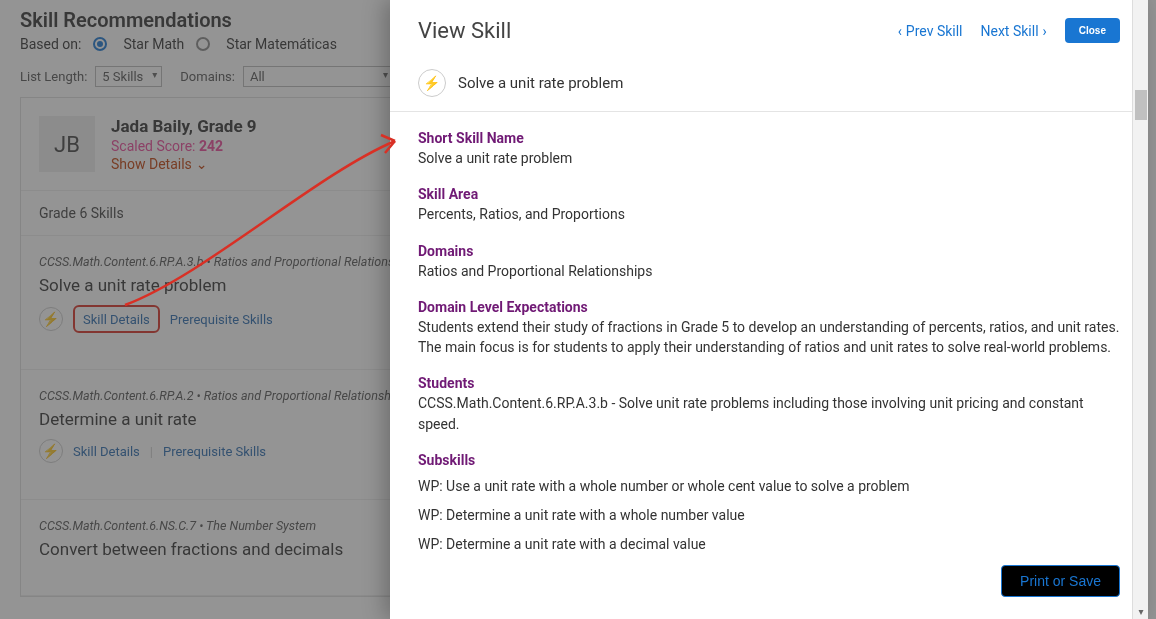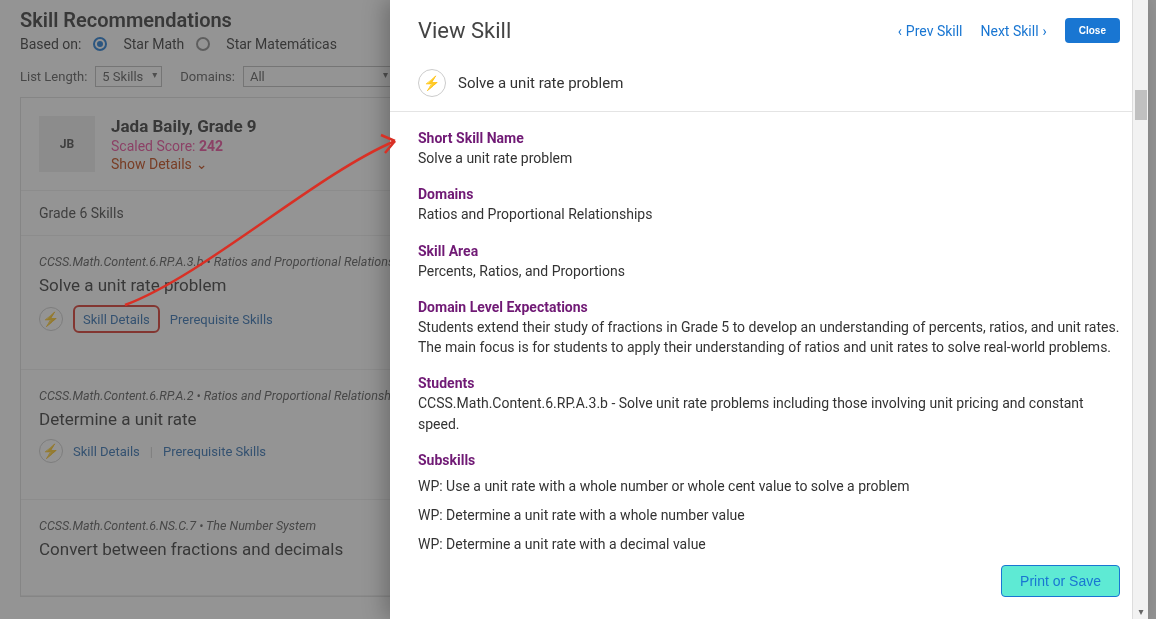--- a/index.html
+++ b/index.html
@@ -43,21 +43,21 @@
   border: 1px solid #bbb; padding: 2px 18px 2px 6px; font-size: 13px; position: relative; background: #fff;
 }
 .select-fake::after { content: "▾"; position: absolute; right: 4px; font-size: 10px; color: #666; }
 
 .card {
   margin-top: 10px; border: 1px solid #ddd; background: #fff; padding: 0;
 }
 .student-head { display: flex; align-items: flex-start; gap: 16px; padding: 18px; border-bottom: 1px solid #eee; }
 .avatar {
   width: 56px; height: 56px; background: #eee; display: flex; align-items: center; justify-content: center;
-  font-weight: 700; color: #444; font-size: 12px;
+  font-weight: 400; color: #444; font-size: 22px;
 }
 .student-name { font-size: 17px; font-weight: 700; }
 .scaled { color: #ec4899; margin-top: 2px; }
 .show-details { color: #c2410c; margin-top: 2px; display: inline-flex; align-items: center; gap: 4px; }
 
 .section-label { padding: 14px 18px; border-bottom: 1px solid #eee; color: #444; }
 
 .skill-block { padding: 18px 18px 36px 18px; border-bottom: 1px solid #eee; }
 .standard-line { font-style: italic; color: #555; font-size: 12.5px; }
 .skill-name { font-size: 17px; margin-top: 6px; }
@@ -109,21 +109,21 @@
 .field { margin-bottom: 18px; }
 .field-label { font-weight: 700; color: #701a75; margin-bottom: 2px; }
 .field-val { color: #333; line-height: 1.45; }
 .sub-line { color: #333; line-height: 1.5; margin-top: 8px; }
 
 .panel-foot {
   padding: 14px 28px 22px 28px;
   display: flex; justify-content: flex-end;
 }
 .outline-btn {
-  border: 1px solid #1976d2; color: #1976d2; background: #5eead4;
+  border: 1px solid #1976d2; color: #1976d2; background: #000000;
   border-radius: 4px; padding: 7px 18px; font-size: 14px;
 }
 
 
 .arrow-svg {
   position: absolute;
   left: 115px; top: 105px;
   width: 300px; height: 210px;
   pointer-events: none;
   z-index: 5;
@@ -245,26 +245,26 @@
     <span class="bolt-circle">⚡</span>
     <span class="panel-sub-text">Solve a unit rate problem</span>
   </div>
 
   <div class="panel-body">
     <div class="field">
       <div class="field-label">Short Skill Name</div>
       <div class="field-val">Solve a unit rate problem</div>
     </div>
     <div class="field">
+      <div class="field-label">Skill Area</div>
+      <div class="field-val">Percents, Ratios, and Proportions</div>
+    </div>
+    <div class="field">
       <div class="field-label">Domains</div>
       <div class="field-val">Ratios and Proportional Relationships</div>
-    </div>
-    <div class="field">
-      <div class="field-label">Skill Area</div>
-      <div class="field-val">Percents, Ratios, and Proportions</div>
     </div>
     <div class="field">
       <div class="field-label">Domain Level Expectations</div>
       <div class="field-val">Students extend their study of fractions in Grade 5 to develop an understanding of percents, ratios, and unit rates. The main focus is for students to apply their understanding of ratios and unit rates to solve real-world problems.</div>
     </div>
     <div class="field">
       <div class="field-label">Students</div>
       <div class="field-val">CCSS.Math.Content.6.RP.A.3.b - Solve unit rate problems including those involving unit pricing and constant speed.</div>
     </div>
     <div class="field">

